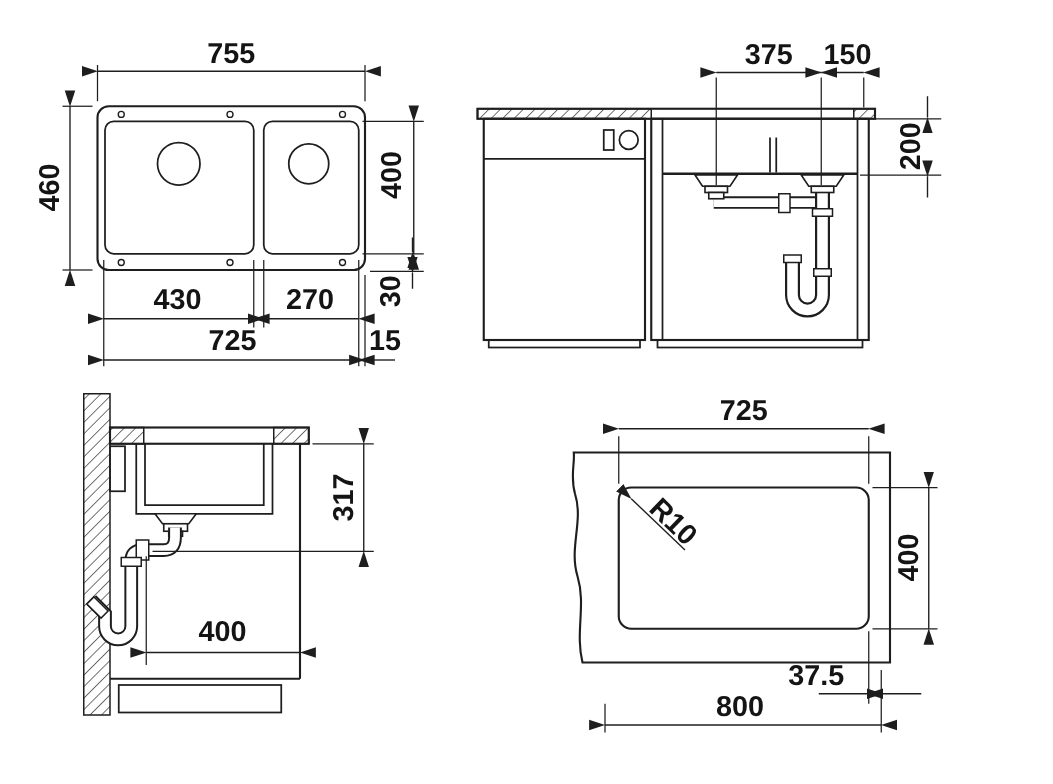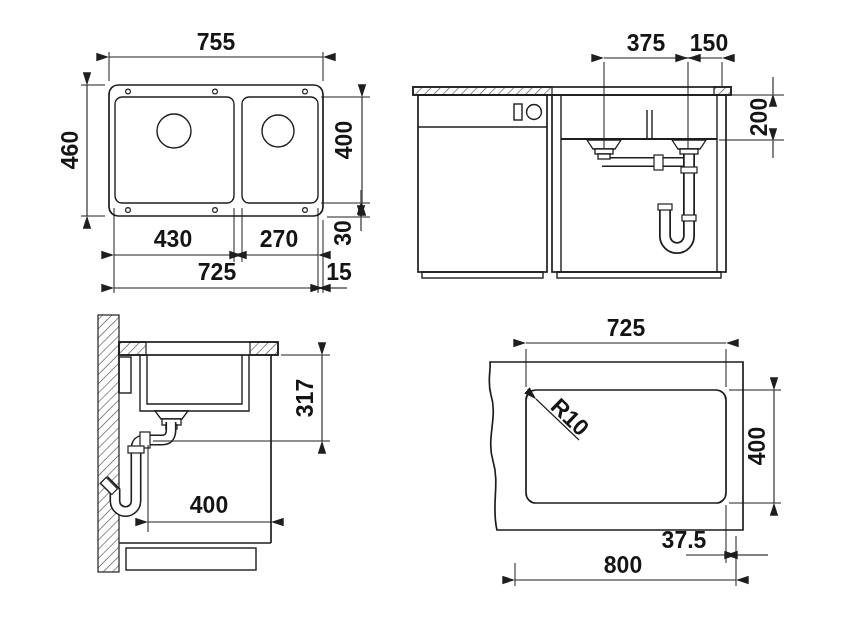--- a/index.html
+++ b/index.html
@@ -1,16 +1,16 @@
 <!DOCTYPE html>
 <html><head>
 <meta charset="utf-8">
 <style>
   html,body{margin:0;padding:0;background:#ffffff;}
-  .canvas{position:relative;width:782px;height:627px;background:#ffffff;overflow:hidden;padding-left:31px;}
+  .canvas{position:relative;width:782px;height:627px;background:#ffffff;overflow:hidden;}
   svg{display:block;}
   .ol   {stroke:#1e1e1e;stroke-width:1.7;fill:none;}
   .olw  {stroke:#1e1e1e;stroke-width:1.7;fill:#ffffff;}
   .ol2  {stroke:#1e1e1e;stroke-width:1.4;fill:none;}
   .thn  {stroke:#1e1e1e;stroke-width:1;fill:none;}
   .dim  {stroke:#1e1e1e;stroke-width:1.1;fill:none;}
   .hatchf{fill:url(#hatch);stroke:#1e1e1e;stroke-width:1.2;}
   .pipe-o{stroke:#1e1e1e;fill:none;}
   .pipe-i{stroke:#ffffff;fill:none;}
   .fit  {fill:#ffffff;stroke:#1e1e1e;stroke-width:1.2;}

